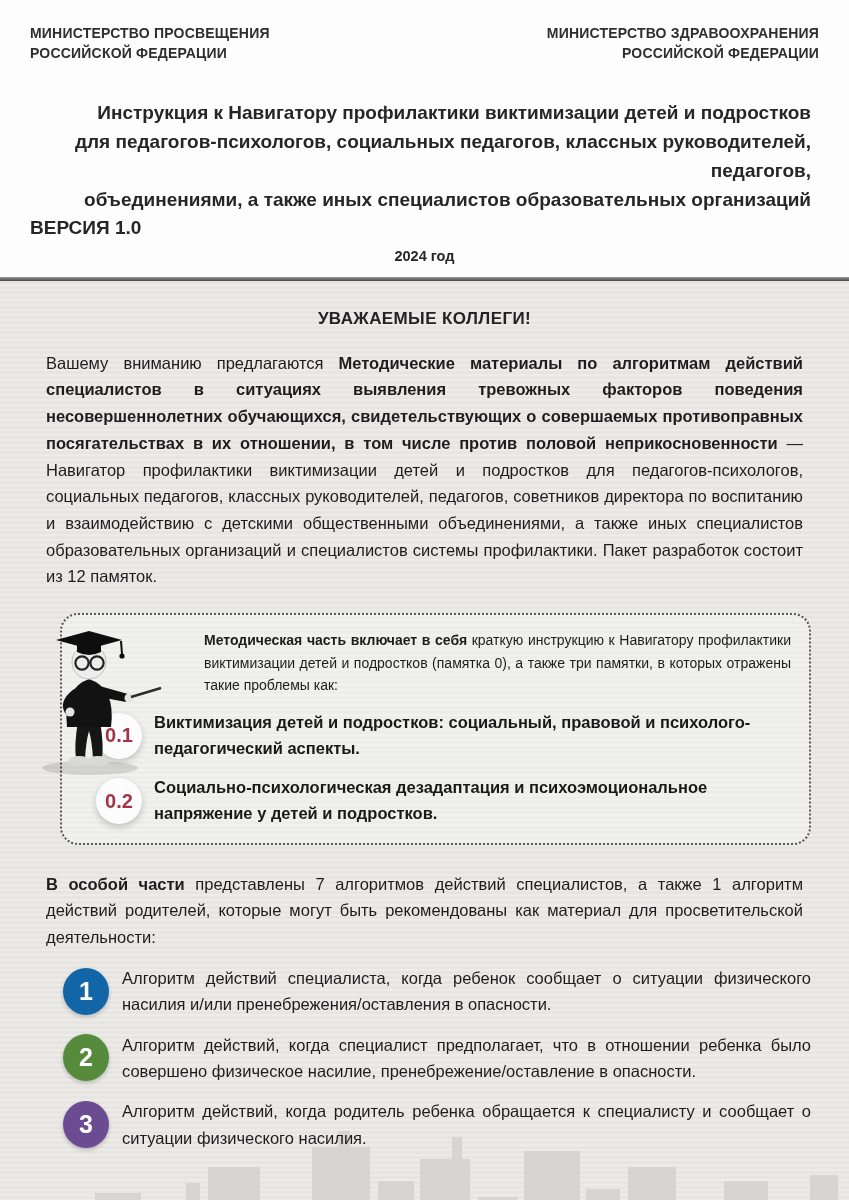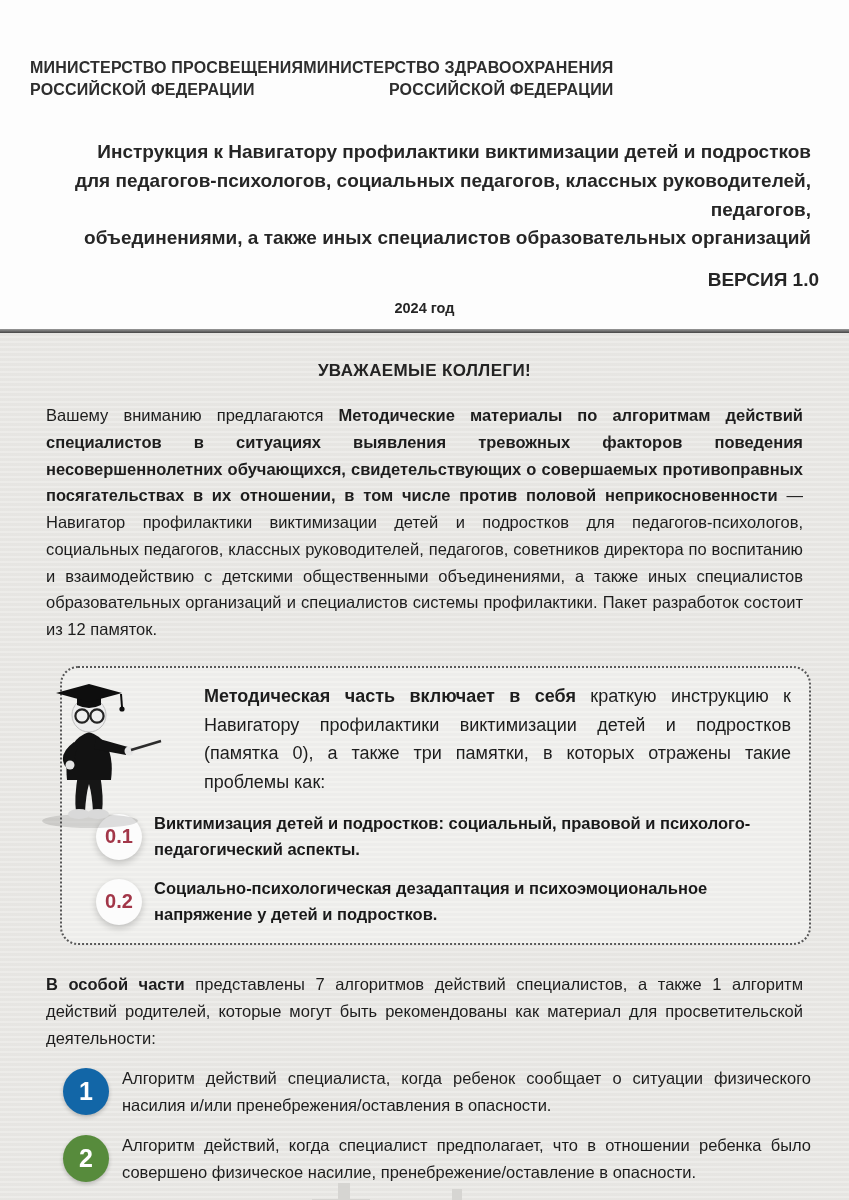--- a/index.html
+++ b/index.html
@@ -6,24 +6,24 @@
   html,body { margin:0; padding:0; }
   body {
     width:849px; height:1200px;
     font-family:"Liberation Sans", sans-serif;
     background:#ffffff;
   }
   .page { width:849px; height:1200px; position:relative; overflow:hidden; background:#fdfdfd; }
 
   
   .doc-header { padding:24px 30px 0 30px; background:#fdfdfd; }
-  .ministries { display:flex; font-size:16px; font-weight:bold; color:#2e2e2e; line-height:1.4; letter-spacing:0.2px;margin-top:33px; }
+  .ministries { display:flex; justify-content:space-between; font-size:14px; font-weight:bold; color:#2e2e2e; line-height:1.4; letter-spacing:0.2px; }
   .ministry-right { text-align:right; }
   .doc-title { margin:36px 8px 0; text-align:right; font-size:19px; font-weight:bold; color:#262626; line-height:1.52; }
-  .doc-version { text-align:right; font-size:19px; font-weight:bold; color:#262626; margin-top:16px; }
+  .doc-version { text-align:left; font-size:19px; font-weight:bold; color:#262626; margin-top:2px; }
   .doc-year { text-align:center; font-size:14.5px; font-weight:bold; color:#262626; margin-top:9px; }
   .divider { margin-top:13px; height:4px; background:linear-gradient(#9a9a9a,#454545); }
 
   
   .content {
     position:relative; height:960px; padding:0 30px; overflow:hidden;
     background:#e9e8e5;
     background-image:repeating-linear-gradient(0deg, rgba(255,255,255,0.16) 0 2px, rgba(0,0,0,0.012) 2px 5px);
   }
   .content > * { position:relative; z-index:1; }
@@ -32,21 +32,21 @@
   .para { margin:21px 16px 0; font-size:16.5px; line-height:1.62; text-align:justify; color:#1d1d1d; }
 
   
   .method-box {
     position:relative; margin:23px 8px 0 30px;
     border:2px dotted #585858; border-radius:18px;
     padding:14px 18px 16px 18px;
     background:rgba(255,255,255,0.30);
   }
   .professor { position:absolute; left:-30px; top:10px; width:130px; height:152px; }
-  .box-intro { margin:0 0 0 124px; font-size:18px; line-height:1.6; text-align:justify; color:#1d1d1d; }
+  .box-intro { margin:0 0 0 124px; font-size:14px; line-height:1.6; text-align:justify; color:#1d1d1d; }
   .sub-item { display:flex; align-items:center; gap:12px; margin:14px 4px 0 16px; }
   .sub-circle {
     flex:0 0 46px; width:46px; height:46px; border-radius:50%;
     background:#fcfcfc; box-shadow:0 3px 7px rgba(0,0,0,0.20);
     display:flex; align-items:center; justify-content:center;
     font-weight:bold; font-size:20px;
   }
   .sub-text { font-weight:bold; font-size:16.5px; line-height:1.55; color:#191919; }
 
   

